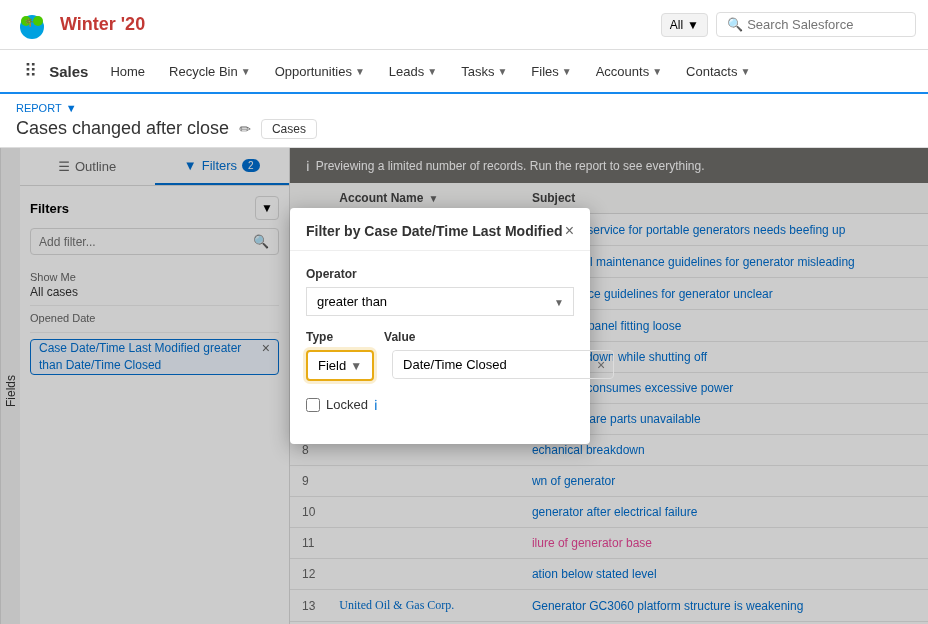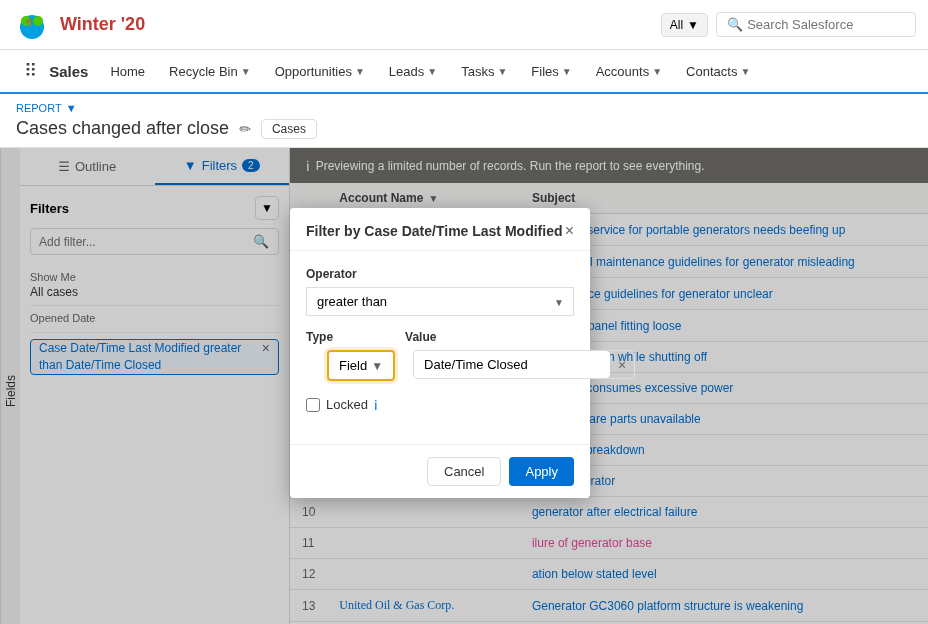--- a/index.html
+++ b/index.html
@@ -92,21 +92,20 @@
     .select-wrapper::after { content: '▼'; position: absolute; right: 10px; top: 50%; transform: translateY(-50%); font-size: 10px; color: #666; pointer-events: none; }
     .type-value-row { display: flex; gap: 10px; margin-bottom: 14px; align-items: flex-start; }
     .type-col { flex: 1; }
     .value-col { flex: 2; }
     .field-select-wrapper { position: relative; }
     .field-select-btn {
       display: flex; align-items: center; justify-content: flex-end;
       padding: 6px 10px; border: 2px solid #e8ab13; border-radius: 4px;
       background: #fff; cursor: pointer; font-size: 13px; gap: 4px;
       box-shadow: 0 0 0 3px rgba(232,171,19,0.2);
-      margin-left: 21px;
     }
     .field-select-chevron { color: #666; font-size: 12px; }
     .value-input-wrapper { display: flex; align-items: center; border: 1px solid #ddd; border-radius: 4px; margin-left: 8px; }
     .value-input-wrapper input { border: none; outline: none; padding: 6px 10px; font-size: 13px; flex: 1; border-radius: 4px; }
     .value-input-clear { padding: 0 8px; color: #666; cursor: pointer; font-size: 14px; }
     .locked-row { display: flex; align-items: center; gap: 6px; margin-bottom: 14px; }
     .locked-checkbox { width: 14px; height: 14px; border: 1px solid #ddd; border-radius: 3px; }
     .locked-label { font-size: 13px; color: #333; }
     .info-icon { color: #0070d2; cursor: pointer; font-size: 14px; }
     .modal-footer { display: flex; justify-content: flex-end; gap: 8px; padding: 12px 16px; border-top: 1px solid #eee; }
@@ -353,18 +352,14 @@
           </div>
         </div>
       </div>
 
       <div class="locked-row">
         <input type="checkbox" class="locked-checkbox" style="">
         <span class="locked-label">Locked</span>
         <span class="info-icon">ℹ</span>
       </div>
     </div>
-    <div class="modal-footer">
-      <button class="btn-cancel">Cancel</button>
-      <button class="btn-apply">Apply</button>
-    </div>
   </div>
 </div>
 
 </body></html>

